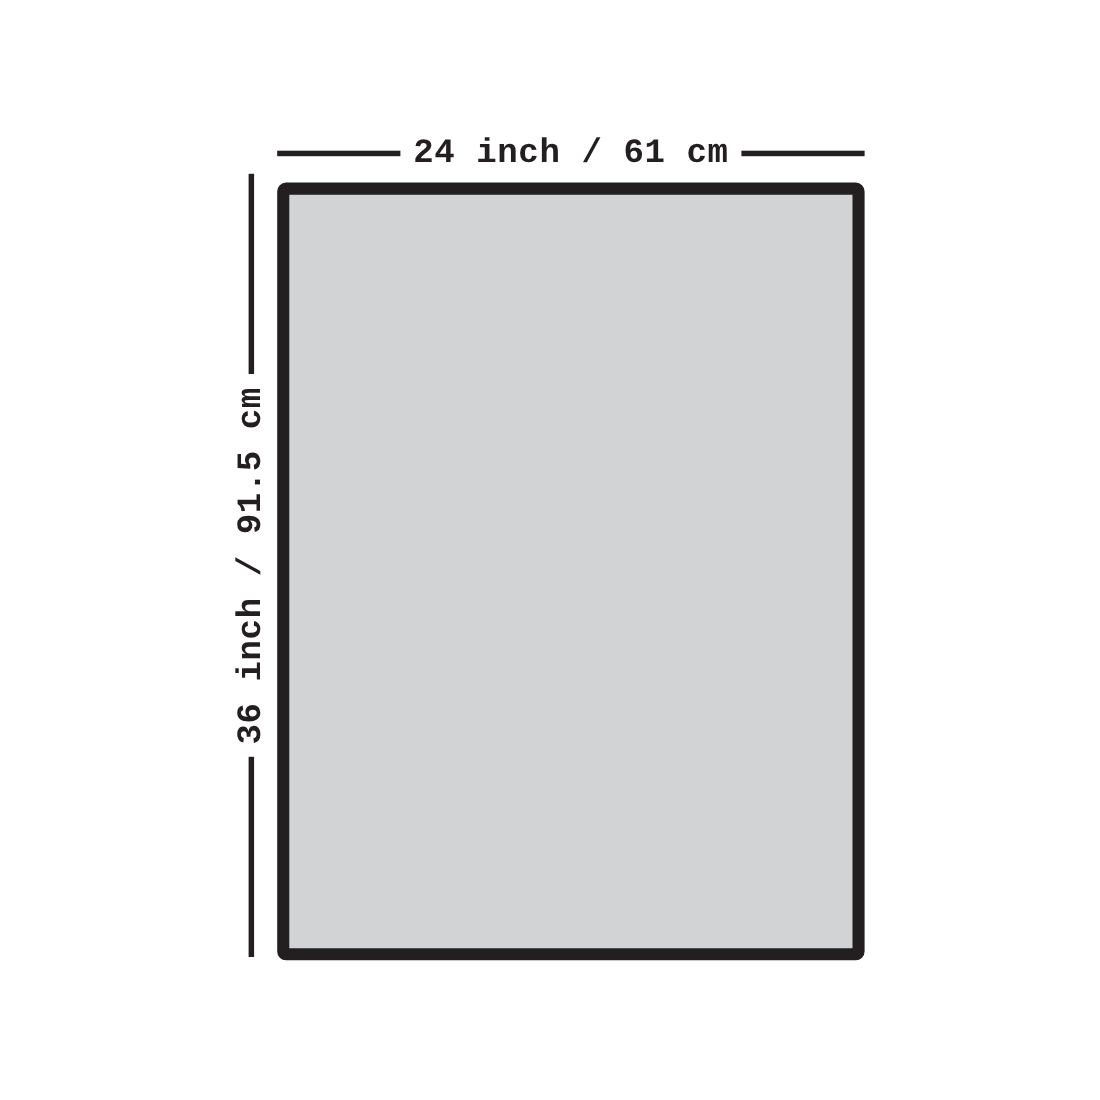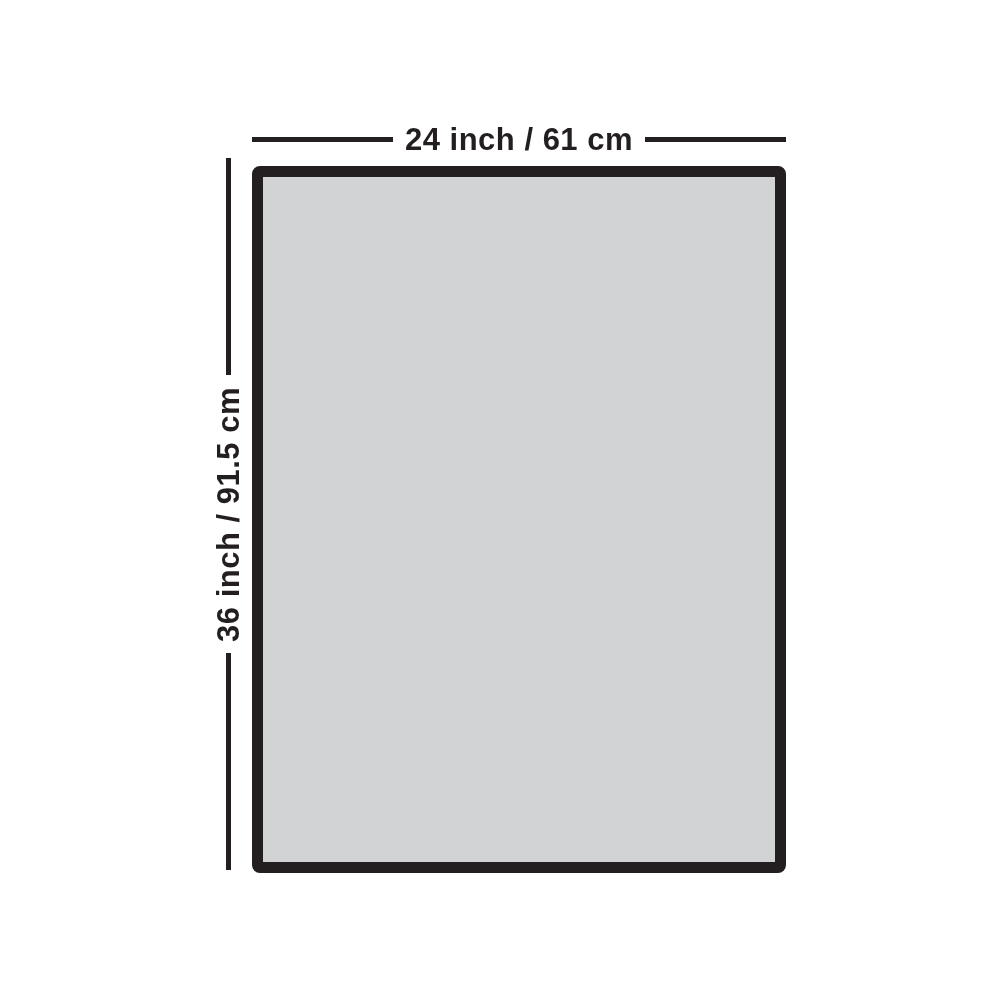--- a/index.html
+++ b/index.html
@@ -13,20 +13,21 @@
   html, body {
     width: 1000px; height: 1000px;
     background: var(--background);
     font-family: "Liberation Sans", "DejaVu Sans", sans-serif;
     overflow: hidden;
   }
   .stage {
     position: relative;
     width: 992px; height: 1000px;
     background: var(--background);
+    font-family: Liberation Mono, monospace;
   }
   
   .panel {
     position: absolute;
     left: 252px; top: 166px;
     width: 534px; height: 707px;
     background: var(--panel_fill);
     border: 11px solid var(--panel_border);
     border-radius: 8px;
   }

